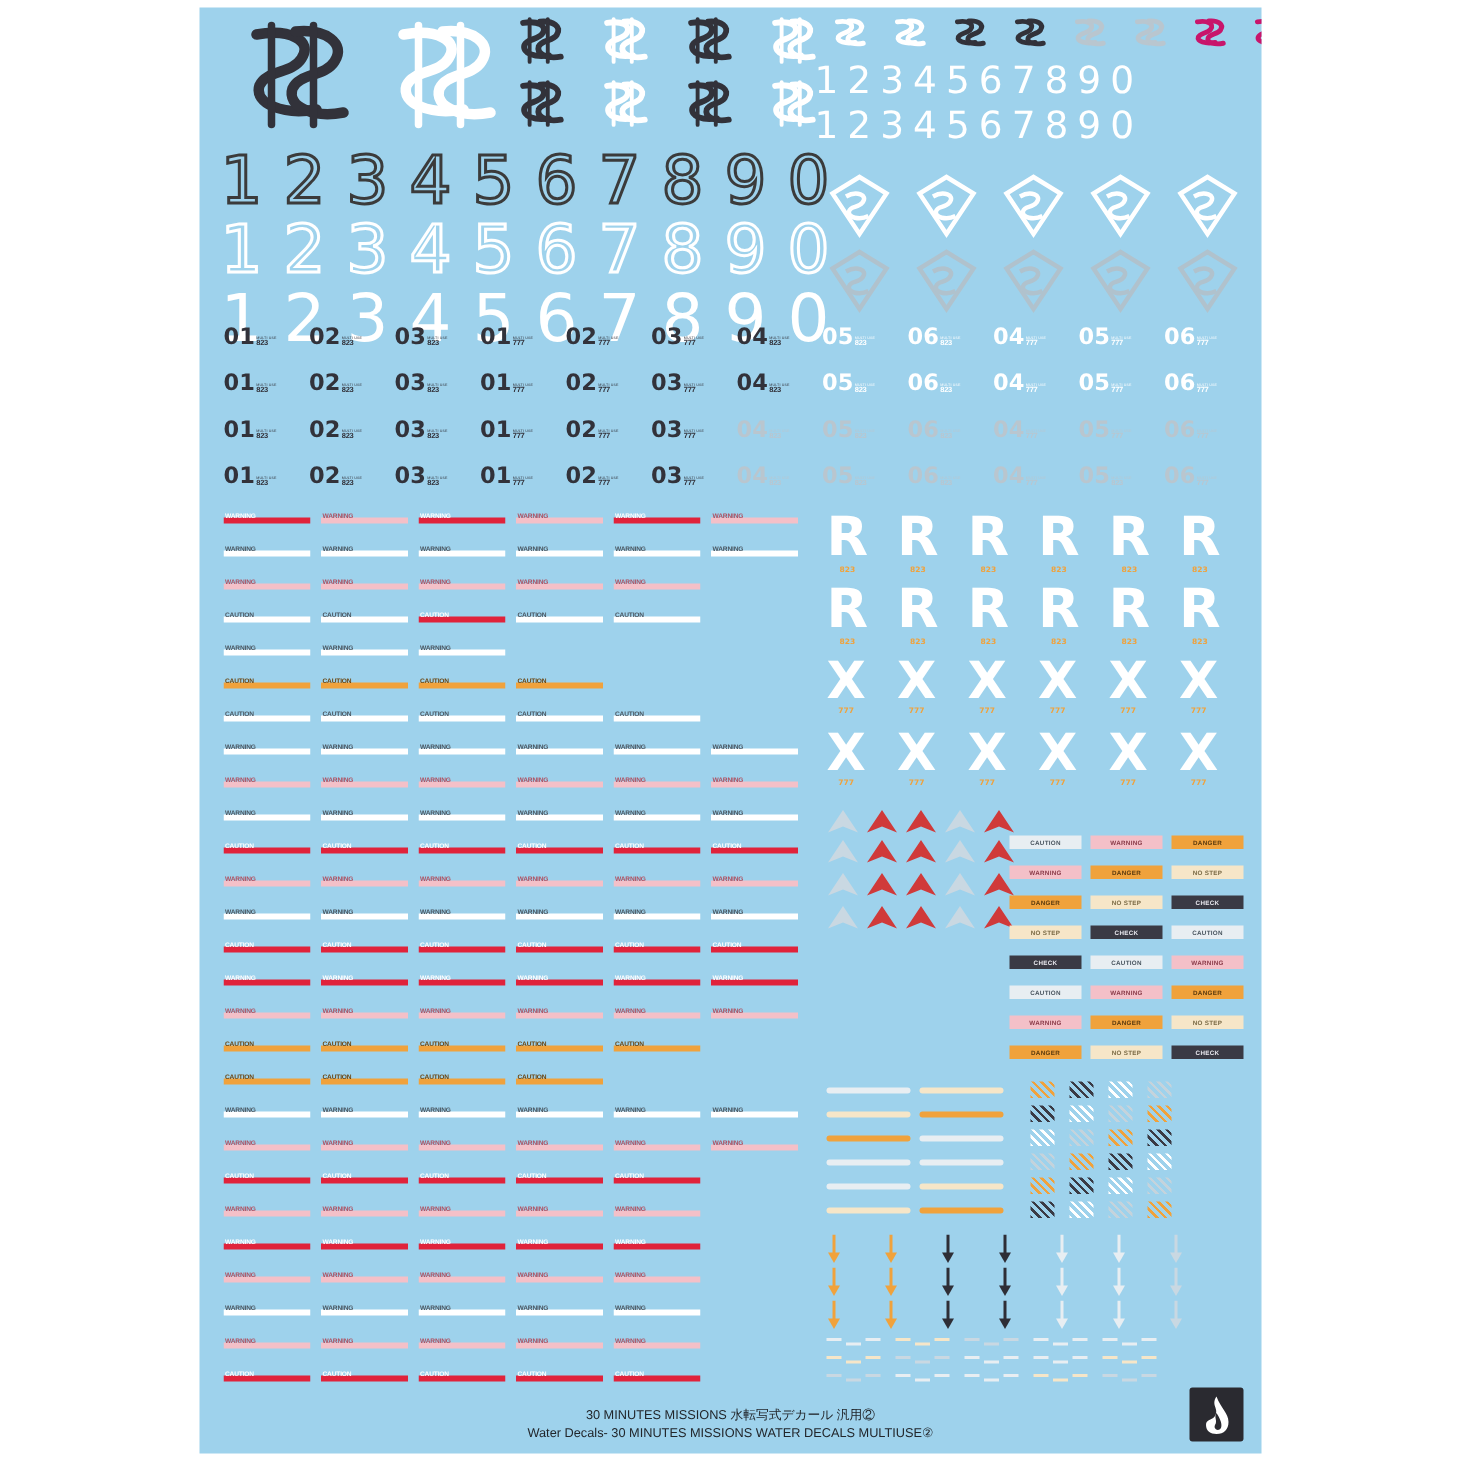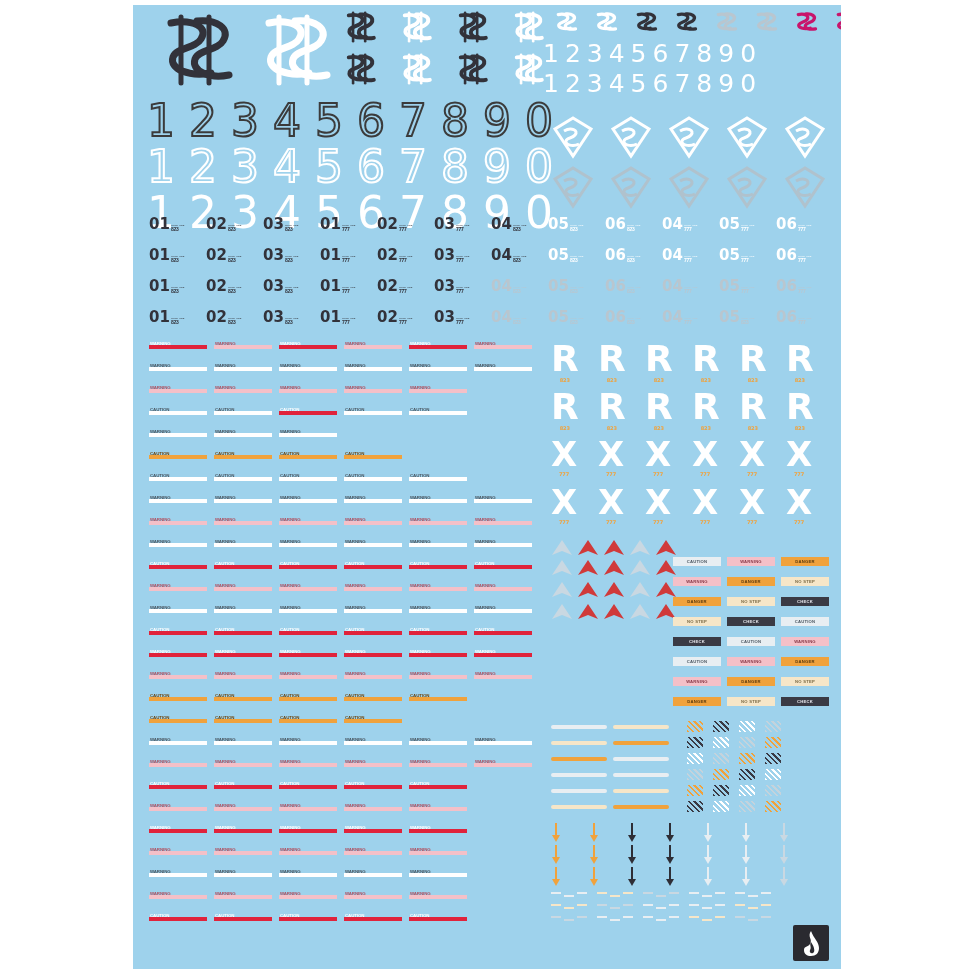--- a/index.html
+++ b/index.html
@@ -1839,20 +1839,24 @@
         <div class="dash" style="position: absolute; left: 138px; top: 3px; width: 10px; background: rgb(246, 230, 200);"></div>
         <div class="dash" style="position: absolute; left: 151px; top: 6px; width: 10px; background: rgb(246, 230, 200);"></div>
         <div class="dash" style="position: absolute; left: 164px; top: 3px; width: 10px; background: rgb(246, 230, 200);"></div>
         <div class="dash" style="position: absolute; left: 184px; top: 3px; width: 10px; background: rgb(201, 216, 226);"></div>
         <div class="dash" style="position: absolute; left: 197px; top: 6px; width: 10px; background: rgb(201, 216, 226);"></div>
         <div class="dash" style="position: absolute; left: 210px; top: 3px; width: 10px; background: rgb(201, 216, 226);"></div>
       </div>
     </div>
 
   <div id="footer">
+    <div class="txt">
+      <div>30 MINUTES MISSIONS 水転写式デカール 汎用②</div>
+      <div>Water Decals- 30 MINUTES MISSIONS WATER DECALS MULTIUSE②</div>
+    </div>
     <div id="flamebox">
       <svg width="26" height="28" viewBox="0 0 26 28">
         <path d="M13 2 C9 8, 15 10, 12 15 C10 18, 6 17, 6 21 C6 25, 9 27, 13 27 C18 27, 21 24, 21 19 C21 13, 16 10, 13 2 Z" fill="#ffffff"></path>
         <path d="M13 13 C11 16, 14 18, 12 21 C11 23, 13 25, 15 24 C17 23, 17 19, 13 13 Z" fill="#2a2a30"></path>
       </svg>
     </div>
   </div>
 
 </div>
 

